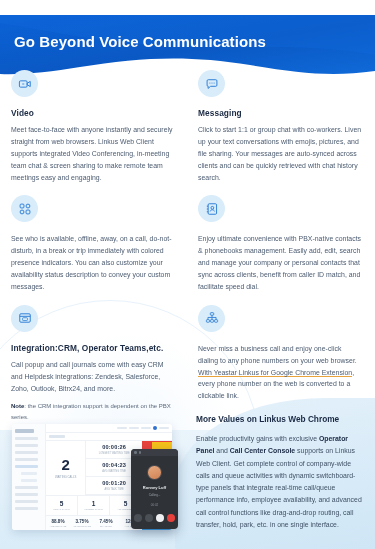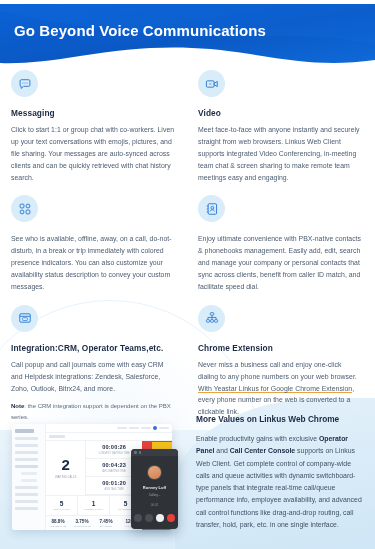--- a/index.html
+++ b/index.html
@@ -27,21 +27,21 @@
     background: linear-gradient(180deg, #eaf4fb 0%, #d9ecf8 100%);
   }
   .sky-curve {
     position: absolute; left: 175px; top: 398px; width: 200px; height: 151px;
     background: linear-gradient(170deg, #e4f1fa 0%, #cfe6f6 100%);
     border-top-left-radius: 150px 90px;
   }
 
   
   .header {
-    position: absolute; left: 0; top: 4px; width: 375px; height: 70px;
+    position: absolute; left: 0; top: 15px; width: 375px; height: 70px;
     overflow: hidden;
   }
   .header svg { position: absolute; left: 0; top: 0; }
   .header-title {
     position: absolute; left: 14px; top: 18px;
     color: #ffffff; font-size: 15px; font-weight: 700; letter-spacing: .1px;
   }
 
   
   .features {
@@ -174,40 +174,40 @@
       <path d="M0,0 L375,0 L375,40 C300,26 230,36 150,30 C90,26 40,14 0,8 Z" fill="#1069de" opacity=".35"></path>
     </svg>
     <div class="header-title">Go Beyond Voice Communications</div>
   </div>
 
   <div class="features">
 
     <div class="feature">
       <div class="icon-circle">
         <svg width="14" height="14" viewBox="0 0 20 20" fill="none" stroke="#2f7fd6" stroke-width="1.4">
+          <rect x="2" y="5.5" width="11" height="9" rx="1.6"></rect>
+          <path d="M13 9l4.5-2.6v7.2L13 11z"></path>
+          <path d="M6 10l3 0" stroke-width="1.2"></path>
+        </svg>
+      </div>
+      <div class="f-title">Video</div>
+      <div class="f-body">Meet face-to-face with anyone instantly and securely straight from web browsers. Linkus Web Client supports integrated Video Conferencing, in-meeting team chat &amp; screen sharing to make remote team meetings easy and engaging.</div>
+    </div>
+
+    <div class="feature">
+      <div class="icon-circle">
+        <svg width="14" height="14" viewBox="0 0 20 20" fill="none" stroke="#2f7fd6" stroke-width="1.4">
           <path d="M3 5.5a1.6 1.6 0 011.6-1.6h10.8A1.6 1.6 0 0117 5.5v6.2a1.6 1.6 0 01-1.6 1.6H8l-3.6 3v-3H4.6A1.6 1.6 0 013 11.7z"></path>
           <circle cx="7" cy="8.6" r=".85" fill="#2f7fd6" stroke="none"></circle>
           <circle cx="10" cy="8.6" r=".85" fill="#2f7fd6" stroke="none"></circle>
           <circle cx="13" cy="8.6" r=".85" fill="#2f7fd6" stroke="none"></circle>
         </svg>
       </div>
       <div class="f-title">Messaging</div>
       <div class="f-body">Click to start 1:1 or group chat with co-workers. Liven up your text conversations with emojis, pictures, and file sharing. Your messages are auto-synced across clients and can be quickly retrieved with chat history search.</div>
-    </div>
-
-    <div class="feature">
-      <div class="icon-circle">
-        <svg width="14" height="14" viewBox="0 0 20 20" fill="none" stroke="#2f7fd6" stroke-width="1.4">
-          <rect x="2" y="5.5" width="11" height="9" rx="1.6"></rect>
-          <path d="M13 9l4.5-2.6v7.2L13 11z"></path>
-          <path d="M6 10l3 0" stroke-width="1.2"></path>
-        </svg>
-      </div>
-      <div class="f-title">Video</div>
-      <div class="f-body">Meet face-to-face with anyone instantly and securely straight from web browsers. Linkus Web Client supports integrated Video Conferencing, in-meeting team chat &amp; screen sharing to make remote team meetings easy and engaging.</div>
     </div>
 
     <div class="feature">
       <div class="icon-circle">
         <svg width="14" height="14" viewBox="0 0 20 20" fill="none" stroke="#2f7fd6" stroke-width="1.4">
           <rect x="3" y="3" width="5.5" height="5.5" rx="1.4"></rect>
           <rect x="11.5" y="3" width="5.5" height="5.5" rx="2.75"></rect>
           <rect x="3" y="11.5" width="5.5" height="5.5" rx="2.75"></rect>
           <rect x="11.5" y="11.5" width="5.5" height="5.5" rx="1.4"></rect>
         </svg>
@@ -243,21 +243,20 @@
     <div class="feature">
       <div class="icon-circle">
         <svg width="14" height="14" viewBox="0 0 20 20" fill="none" stroke="#2f7fd6" stroke-width="1.3">
           <rect x="7.6" y="2.4" width="4.8" height="3.6" rx="1"></rect>
           <rect x="2" y="12.4" width="4.4" height="3.6" rx="1"></rect>
           <rect x="7.8" y="12.4" width="4.4" height="3.6" rx="1"></rect>
           <rect x="13.6" y="12.4" width="4.4" height="3.6" rx="1"></rect>
           <path d="M10 6v3.2M4.2 12.4V9.2h11.6v3.2M10 9.2v3.2"></path>
         </svg>
       </div>
-      <div class="f-title">Chrome Extension</div>
       <div class="f-body"><span>Never miss a business call and enjoy one-click dialing to any phone numbers on your web browser. </span><span class="hl">With Yeastar Linkus for Google Chrome Extension</span><span>, every phone number on the web is converted to a clickable link.</span></div>
     </div>
   </div>
 
   <div class="more">
     <div class="more-title">More Values on Linkus Web Chrome</div>
     <div class="more-body"><span>Enable productivity gains with exclusive </span><b>Operator Panel</b><span> and </span><b>Call Center Console</b><span> supports on Linkus Web Client. Get complete control of company-wide calls and queue activities with dynamic switchboard-type panels that integrate real-time call/queue performance info, employee availability, and advanced call control functions like drag-and-drop routing, call transfer, hold, park, etc. in one single interface.</span></div>
   </div>
 
   <div class="mock">

